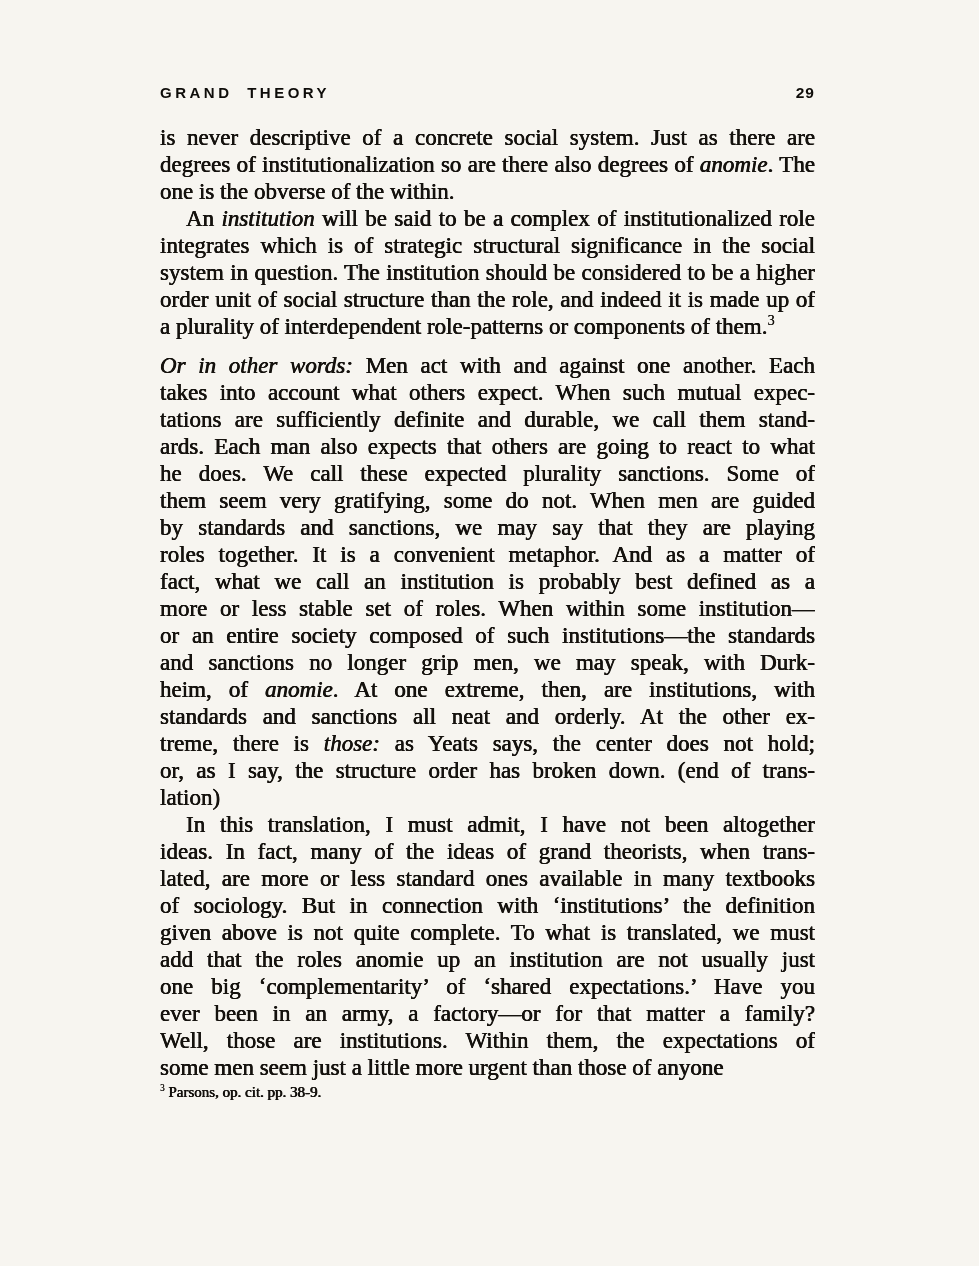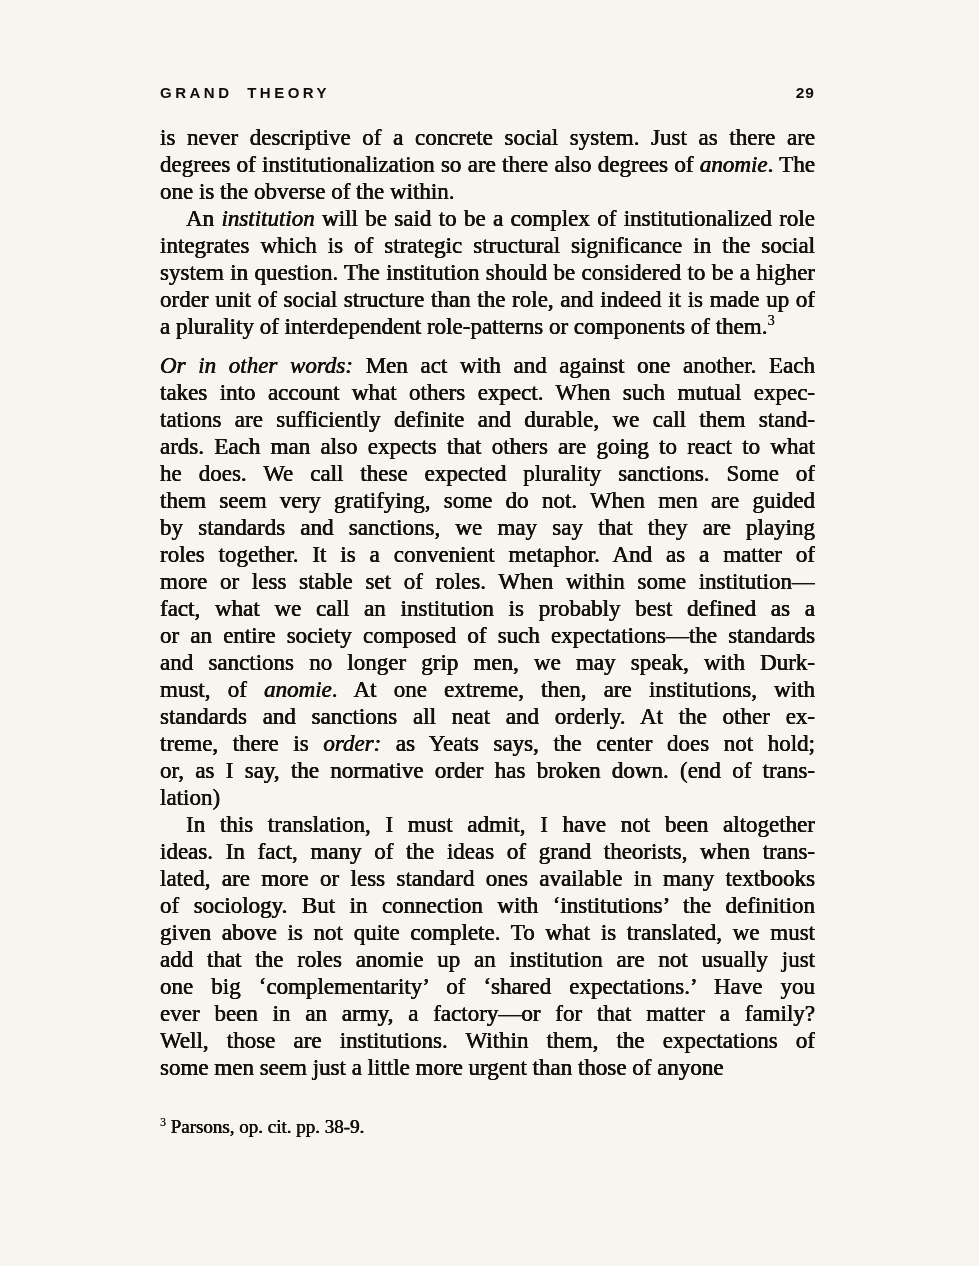--- a/index.html
+++ b/index.html
@@ -46,22 +46,22 @@
   .line.last { text-align-last: left; }
   .line.indent { padding-left: 26px; }
   em { font-style: italic; }
   sup {
     font-size: 0.62em;
     vertical-align: super;
     line-height: 0;
     text-shadow: 0.3px 0 0 currentColor;
   }
   .footnote {
-    margin-top: 35px;
-    font-size: 19px;
+    margin-top: 0;
+    font-size: 15px;
     line-height: 22px;
     text-shadow: 0.35px 0 0 currentColor, -0.25px 0 0 currentColor;
   }
 </style>
 </head>
 <body>
 
 <div class="page">
   <div class="page-header">
     <span class="running-head">GRAND THEORY</span>
@@ -83,28 +83,28 @@
       </div>
       <div class="para space-before">
         <div class="line"><em>Or in other words:</em><span> Men act with and against one another. Each</span></div>
         <div class="line"><span>takes into account what others expect. When such mutual expec-</span></div>
         <div class="line"><span>tations are sufficiently definite and durable, we call them stand-</span></div>
         <div class="line"><span>ards. Each man also expects that others are going to react to what</span></div>
         <div class="line"><span>he does. We call these expected plurality sanctions. Some of</span></div>
         <div class="line"><span>them seem very gratifying, some do not. When men are guided</span></div>
         <div class="line"><span>by standards and sanctions, we may say that they are playing</span></div>
         <div class="line"><span>roles together. It is a convenient metaphor. And as a matter of</span></div>
+        <div class="line"><span>fact, what we call an institution is probably best defined as a</span></div>
         <div class="line"><span>more or less stable set of roles. When within some institution—</span></div>
-        <div class="line"><span>fact, what we call an institution is probably best defined as a</span></div>
-        <div class="line"><span>or an entire society composed of such expectations—the standards</span></div>
+        <div class="line"><span>or an entire society composed of such institutions—the standards</span></div>
         <div class="line"><span>and sanctions no longer grip men, we may speak, with Durk-</span></div>
-        <div class="line"><span>must, of </span><em>anomie</em><span>. At one extreme, then, are institutions, with</span></div>
+        <div class="line"><span>heim, of </span><em>anomie</em><span>. At one extreme, then, are institutions, with</span></div>
         <div class="line"><span>standards and sanctions all neat and orderly. At the other ex-</span></div>
-        <div class="line"><span>treme, there is </span><em>order:</em><span> as Yeats says, the center does not hold;</span></div>
-        <div class="line"><span>or, as I say, the normative order has broken down. (end of trans-</span></div>
+        <div class="line"><span>treme, there is </span><em>those:</em><span> as Yeats says, the center does not hold;</span></div>
+        <div class="line"><span>or, as I say, the structure order has broken down. (end of trans-</span></div>
         <div class="line last"><span>lation)</span></div>
       </div>
       <div class="para">
         <div class="line indent"><span>In this translation, I must admit, I have not been altogether</span></div>
         <div class="line"><span>ideas. In fact, many of the ideas of grand theorists, when trans-</span></div>
         <div class="line"><span>lated, are more or less standard ones available in many textbooks</span></div>
         <div class="line"><span>of sociology. But in connection with ‘institutions’ the definition</span></div>
         <div class="line"><span>given above is not quite complete. To what is translated, we must</span></div>
         <div class="line"><span>add that the roles anomie up an institution are not usually just</span></div>
         <div class="line"><span>one big ‘complementarity’ of ‘shared expectations.’ Have you</span></div>

